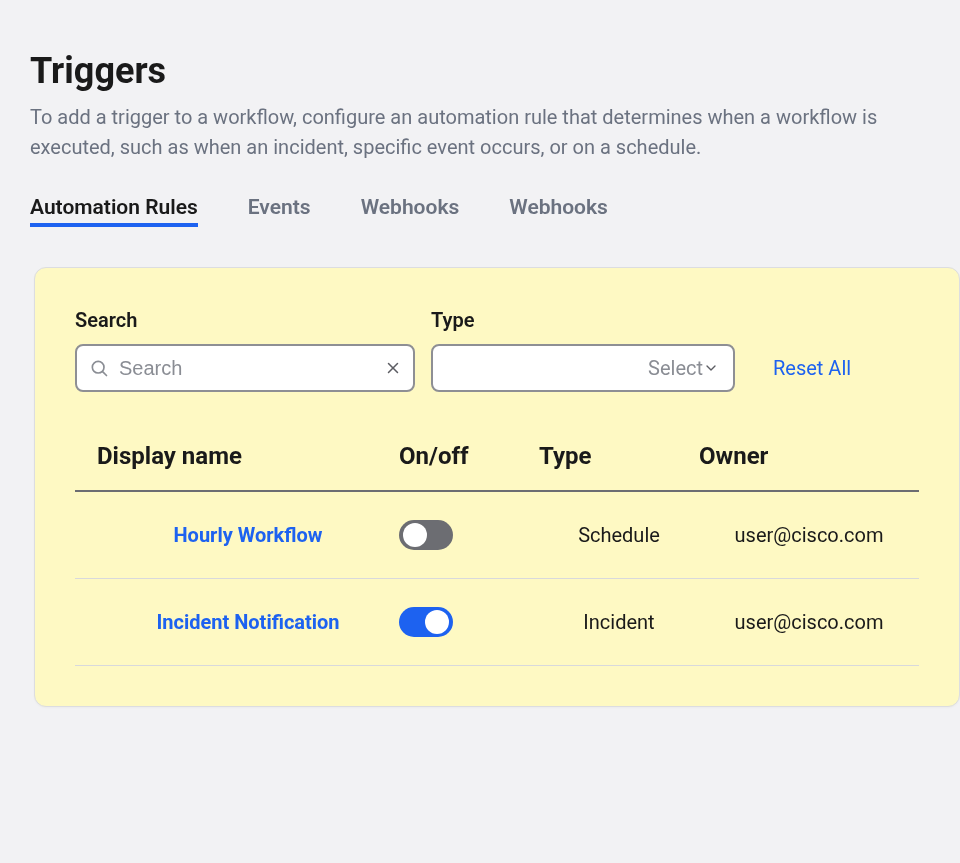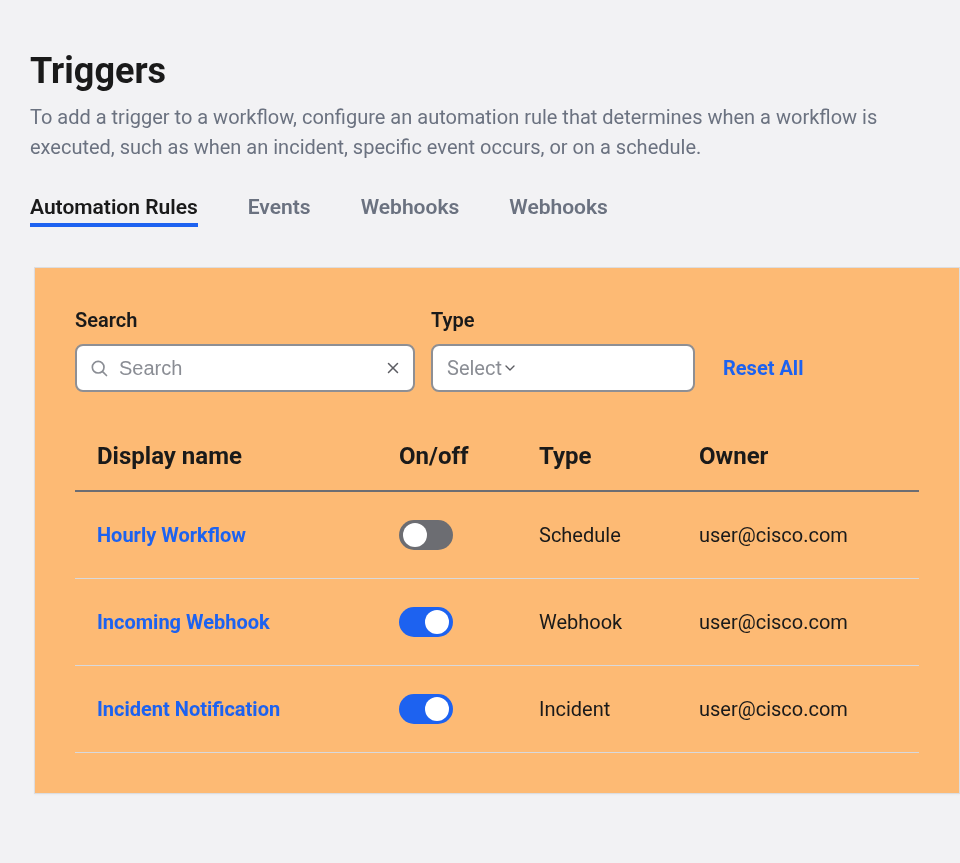--- a/index.html
+++ b/index.html
@@ -38,23 +38,23 @@
     color: #6b7280;
     padding-bottom: 4px;
     cursor: pointer;
     border-bottom: 4px solid transparent;
   }
   .tab.active {
     color: #1a1a1a;
     border-bottom-color: #1d62f0;
   }
   .panel {
-    background: #fdba74;
+    background: #fef9c3;
     border: 1px solid #dcdde0;
-    border-radius: 0;
+    border-radius: 12px;
     padding: 40px 40px 40px 40px;
     margin-left: 4px;
     width: 926px;
     box-shadow: 0 1px 2px rgba(0,0,0,0.03);
   }
   .filters {
     display: flex;
     align-items: flex-end;
     gap: 16px;
     margin-bottom: 50px;
@@ -93,41 +93,41 @@
     color: #8a8d94;
   }
   .icon-svg { display: block; }
   .clear-btn {
     cursor: pointer;
     display: flex;
     align-items: center;
   }
   .select-wrap {
     position: relative;
-    width: 264px;
+    width: 304px;
     height: 48px;
     border: 2px solid #8e8f94;
     border-radius: 8px;
     display: flex;
     align-items: center;
-    justify-content: flex-start;
+    justify-content: flex-end;
     padding: 0 14px;
     background: #fff;
     cursor: pointer;
   }
   .select-placeholder {
     font-size: 20px;
     color: #8a8d94;
   }
   .reset-link {
     font-size: 20px;
-    font-weight: 700;
+    font-weight: 400;
     color: #1d62f0;
     cursor: pointer;
-    margin-left: 12px;
+    margin-left: 22px;
     padding-bottom: 12px;
     align-self: flex-end;
   }
   table {
     width: 100%;
     border-collapse: collapse;
   }
   thead th {
     text-align: left;
     font-size: 24px;
@@ -137,20 +137,21 @@
     border-bottom: 2px solid #6c6d72;
   }
   thead th:first-child { padding-left: 22px; width: 324px; }
   thead th:nth-child(2) { width: 140px; }
   thead th:nth-child(3) { width: 160px; }
   tbody td {
     font-size: 20px;
     padding: 28px 0;
     border-bottom: 1px solid #d8d9dc;
     vertical-align: middle;
+    text-align: center;
   }
   tbody td:first-child { padding-left: 22px; }
   .row-link {
     color: #1d62f0;
     font-weight: 700;
     cursor: pointer;
   }
   .cell-plain {
     color: #1a1a1a;
   }
@@ -239,30 +240,20 @@
           <td><span class="row-link">Hourly Workflow</span></td>
           <td>
               <div class="toggle off">
                 <div class="knob"></div>
               </div>
             </td>
           <td><span class="cell-plain">Schedule</span></td>
           <td><span class="cell-plain">user@cisco.com</span></td>
         </tr>
         <tr>
-          <td><span class="row-link">Incoming Webhook</span></td>
-          <td>
-              <div class="toggle on">
-                <div class="knob"></div>
-              </div>
-            </td>
-          <td><span class="cell-plain">Webhook</span></td>
-          <td><span class="cell-plain">user@cisco.com</span></td>
-        </tr>
-        <tr>
           <td><span class="row-link">Incident Notification</span></td>
           <td>
               <div class="toggle on">
                 <div class="knob"></div>
               </div>
             </td>
           <td><span class="cell-plain">Incident</span></td>
           <td><span class="cell-plain">user@cisco.com</span></td>
         </tr>
       </tbody>

